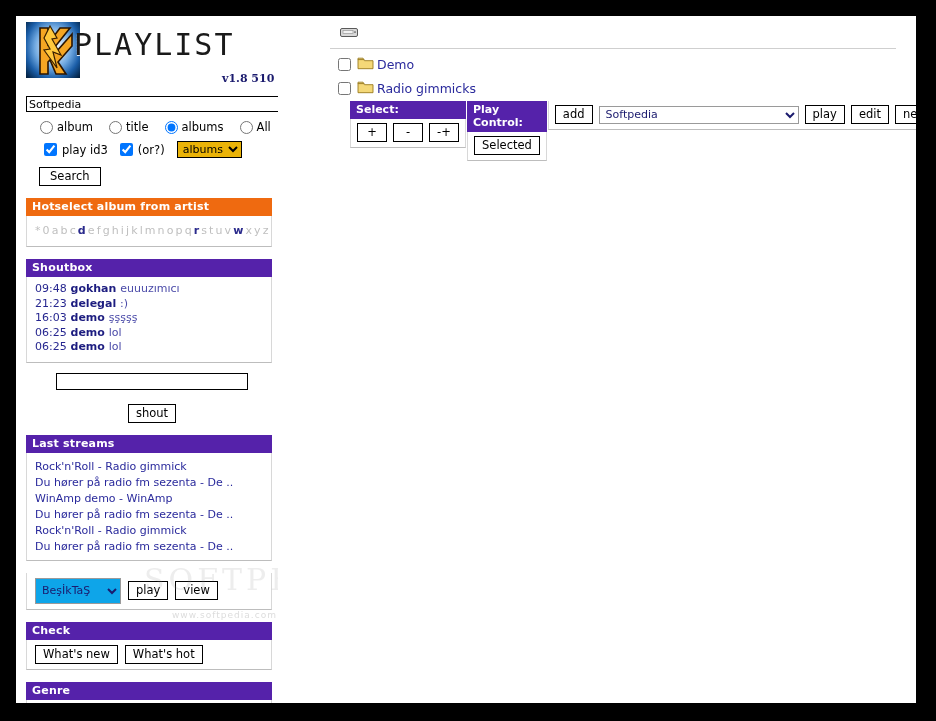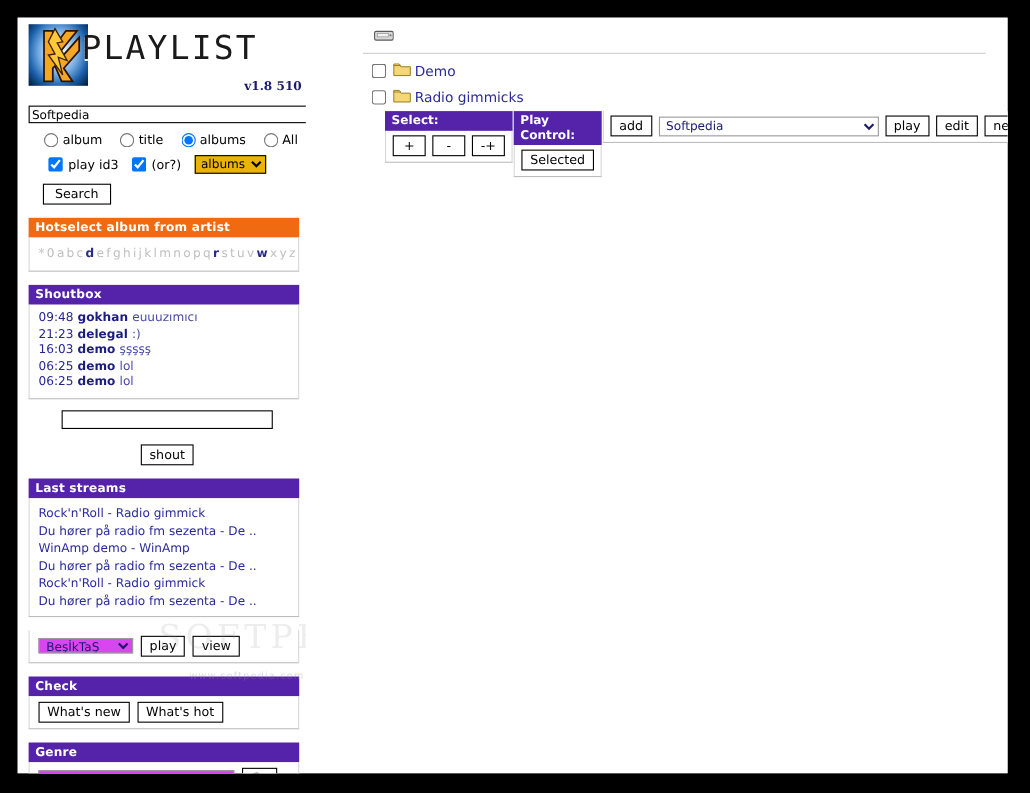--- a/index.html
+++ b/index.html
@@ -180,21 +180,21 @@
     padding: 0 2px;
   }
 
   
   #streams { font-size: 11px; line-height: 16px; padding-top: 1px; }
   #streams a { color: #2a2a9c; text-decoration: none; display: block; white-space: nowrap; }
 
   .row-ctl { display: flex; align-items: center; gap: 7px; }
   .row-ctl select {
     font-family: "DejaVu Sans", sans-serif; font-size: 11px;
-    border: 1px solid #9a9a9a; background: #d946ef; height: 14px;
+    border: 1px solid #9a9a9a; background: #0ea5e9; height: 26px;
     color: #1b1b6e; padding: 0 2px;
   }
   #shared-select { width: 86px; }
   #genre-select { width: 178px; color: #000; }
 
   
   #wm1 {
     position: absolute;
     left: 128px; top: 546px;
     font-family: "DejaVu Serif", serif;

